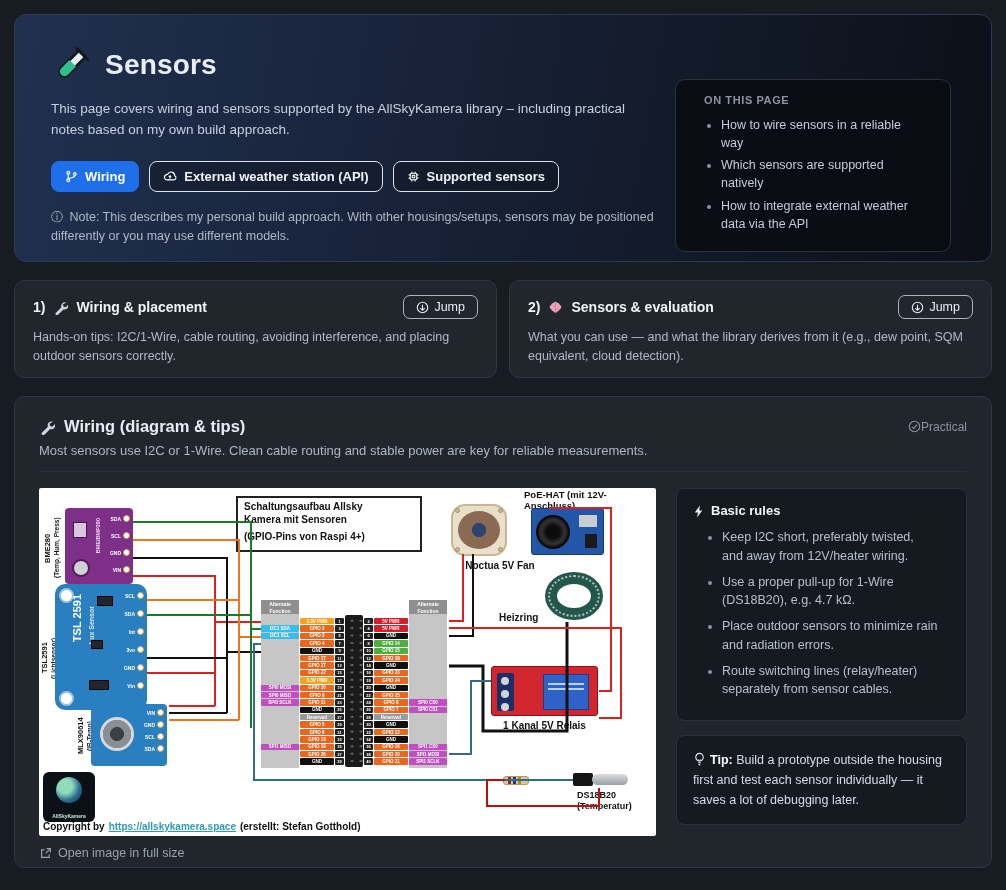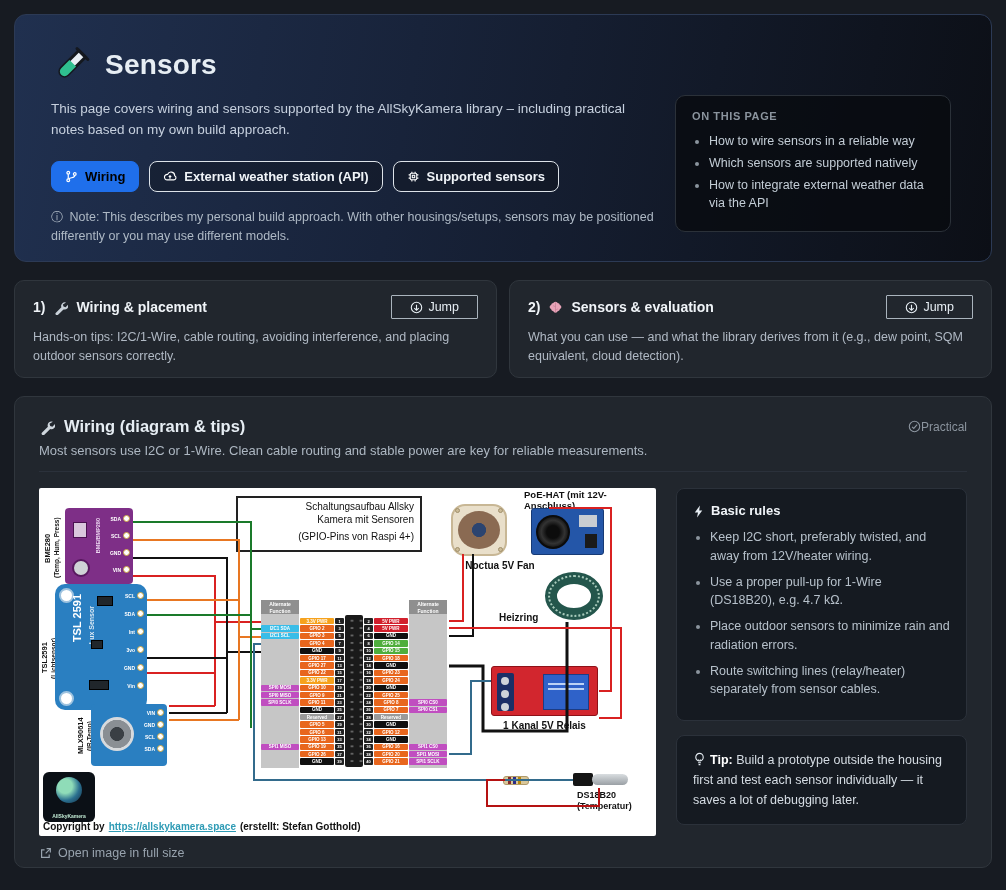--- a/index.html
+++ b/index.html
@@ -20,76 +20,76 @@
   }
   .hero-title-row { display:flex; align-items:center; gap:14px; }
   .hero h1 { margin:0; font-size:28px; font-weight:bold; letter-spacing:.2px; }
   .hero-desc { margin-top:14px; max-width:610px; font-size:13.5px; line-height:1.55; color:#c6d0de; }
   .tab-row { display:flex; gap:10px; margin-top:20px; }
   .tab-btn {
     display:inline-flex; align-items:center; gap:7px;
     padding:7px 13px; border-radius:8px; font-size:13px; font-weight:600;
     color:#f0f4f8; background:rgba(13,17,23,.35); border:1px solid #dde3e9; cursor:pointer;
   }
-  .tab-btn.active { background:#1f6feb; border-color:#1f6feb; color:#000000; }
+  .tab-btn.active { background:#1f6feb; border-color:#1f6feb; color:#ffffff; }
   .hero-note { margin-top:16px; max-width:655px; font-size:12.5px; line-height:1.55; color:#aeb9c5; }
   .hero-note .i-ico { font-size:12px; margin-right:3px; }
   .otp {
-    position:absolute; right:40px; top:80px; width:276px;
+    position:absolute; right:40px; top:64px; width:276px;
     background:rgba(8,11,16,.82); border:1px solid #2b3139; border-radius:10px;
-    padding:14px 16px;
+    padding:14px 28px;
   }
   .otp-title { font-size:11px; font-weight:bold; letter-spacing:.6px; color:#8b949e; }
   .otp ul { margin:10px 0 0; padding-left:17px; }
   .otp li { font-size:12.5px; color:#c3cdd6; line-height:1.45; margin-bottom:4px; }
   .otp li::marker { color:#8b949e; }
 
   
   .summary-row { display:flex; gap:12px; }
   .sum-card {
     flex:1; height:98px; background:#21262d; border:1px solid #30363d; border-radius:10px;
     padding:14px 18px;
   }
   .sum-head { display:flex; align-items:center; gap:8px; }
   .sum-num, .sum-title { font-size:14px; font-weight:bold; color:#f0f4f8; }
   .jump-btn {
     margin-left:auto; display:inline-flex; align-items:center; gap:5px;
-    padding:4px 18px; border:1px solid #aab4bd; border-radius:1px;
+    padding:4px 12px; border:1px solid #aab4bd; border-radius:7px;
     background:transparent; color:#e6edf3; font-size:12.5px; cursor:pointer;
   }
   .sum-desc { margin-top:9px; font-size:12.5px; line-height:1.5; color:#b0b9c4; }
 
   
   .wiring-card {
     height:472px; background:#21262d; border:1px solid #30363d; border-radius:10px;
     padding:20px 24px; overflow:hidden;
   }
   .sec-head { display:flex; align-items:center; gap:9px; }
   .sec-title { font-size:16.5px; font-weight:bold; }
   .badge { margin-left:auto; display:inline-flex; align-items:center; font-size:12px; color:#8b949e; }
   .sec-sub { margin-top:7px; font-size:13px; color:#adb7c2; padding-bottom:13px; border-bottom:1px solid #2b313b; }
   .sec-body { display:flex; gap:20px; margin-top:16px; }
 
   .rules-box, .tip-box {
     background:#151a21; border:1px solid #2b313a; border-radius:8px; padding:14px 16px;
   }
   .side-col { flex:1; display:flex; flex-direction:column; gap:14px; }
   .rules-title { display:flex; align-items:flex-end; gap:6px; font-size:13px; font-weight:bold; color:#f0f4f8; }
-  .rules-box ul { margin:10px 0 0; padding-left:17px; }
+  .rules-box ul { margin:10px 12px 0; padding-left:17px; }
   .rules-box li { font-size:12.5px; color:#b6c0ca; line-height:1.5; margin-bottom:7px; }
   .rules-box li::marker { color:#8b949e; }
   .tip-box { font-size:12.5px; line-height:1.6; color:#d6dde4; }
   .tip-box b { color:#fff; }
   .open-link { margin-top:10px; display:inline-flex; align-items:center; gap:6px; font-size:12.5px; color:#98a3ae; cursor:pointer; text-decoration:none; }
 
   
   .diagram { position:relative; width:617px; height:348px; background:#ffffff; flex-shrink:0; color:#111; border-radius:2px; }
   .diagram * { position:absolute; }
   .dg-titlebox { left:197px; top:8px; width:186px; height:56px; border:2px solid #222; padding:3px 6px; background:#fff; }
-  .dg-titlebox div { position:static; font-size:10px; font-weight:normal; line-height:1.25;text-align:right; }
+  .dg-titlebox div { position:static; font-size:10px; font-weight:bold; line-height:1.25; }
   .dg-titlebox .t3 { margin-top:5px; }
   .vlabel { writing-mode:vertical-rl; transform:rotate(180deg); font-weight:bold; color:#111; text-align:center; line-height:1.15; }
   .vlabel span { display:block; position:static; }
   .vlabel .big { font-size:7.5px; } .vlabel .small { font-size:6.5px; }
 
   .bme { left:26px; top:20px; width:68px; height:76px; background:#7e2f87; border-radius:4px; }
   .bme-cap { left:8px; top:14px; width:14px; height:16px; background:#d9c8dd; border:1px solid #4a1251; }
   .bme-circ { left:7px; bottom:7px; width:18px; height:18px; border-radius:50%; background:#cfd2d6; border:2px solid #58185f; }
   .pin-col { display:flex; flex-direction:column; position:absolute; }
   .pin-row { position:static; display:flex; align-items:center; justify-content:flex-end; gap:2px; }

